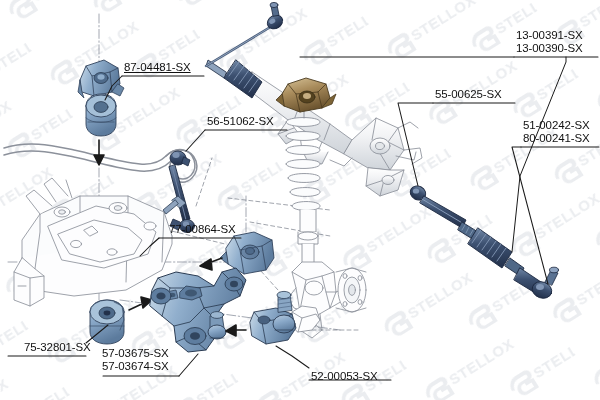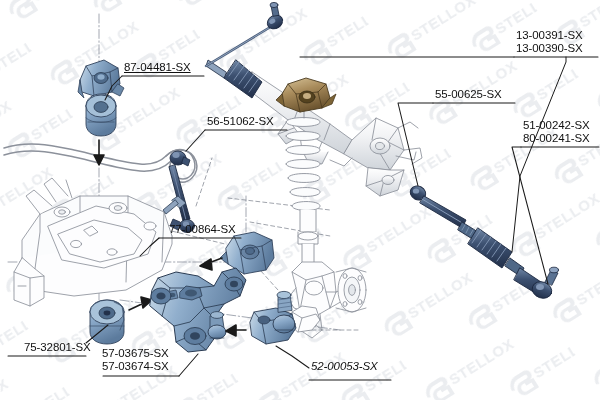--- a/index.html
+++ b/index.html
@@ -445,18 +445,18 @@
 
     <div class="lbl" style="left:24px;top:341px;">
       <span class="ln">75-32801-SX</span>
     </div>
 
     <div class="lbl" style="left:102px;top:347px;">
       <span class="ln blue">57-03675-SX</span>
       <span class="ln">57-03674-SX</span>
     </div>
 
-    <div class="lbl" style="left:311px;top:360px;font-style:italic;">
+    <div class="lbl" style="left:311px;top:370px;">
       <span class="ln">52-00053-SX</span>
     </div>
 
   </div>
 </div>
 
 </body></html>

